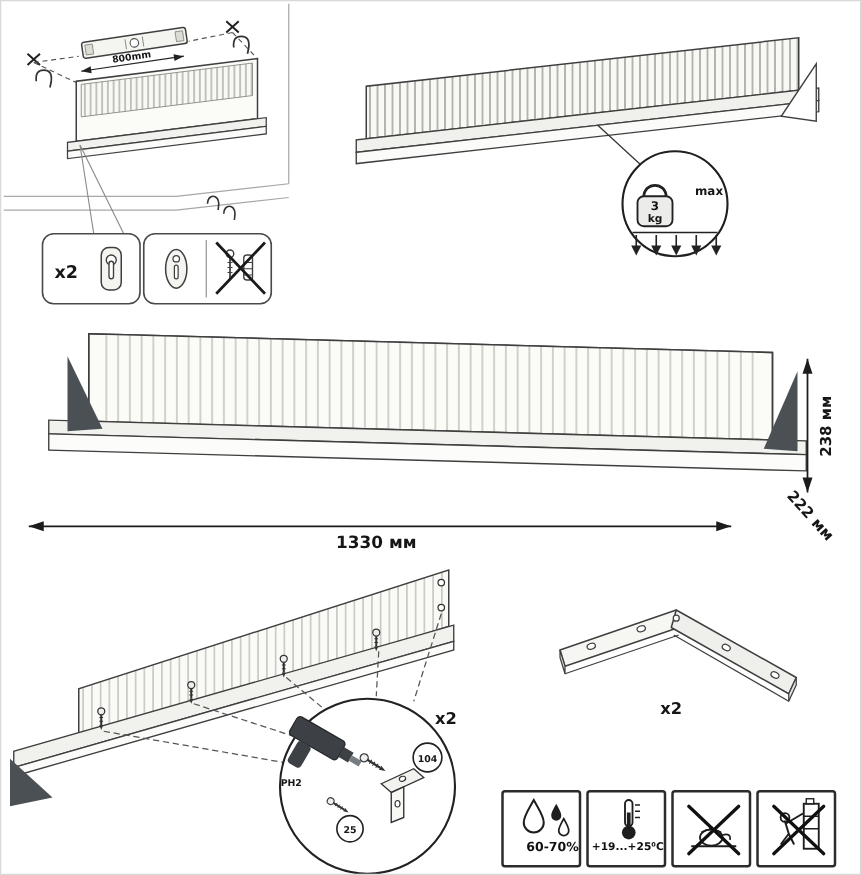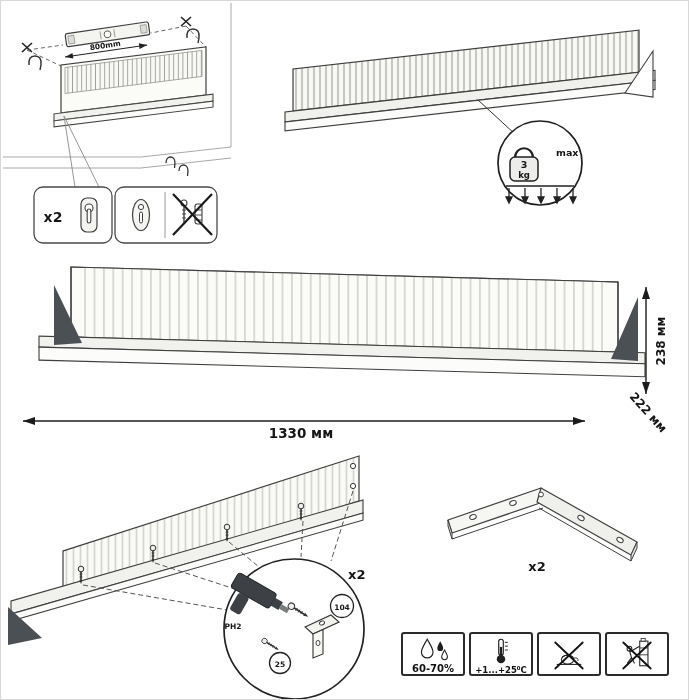--- a/index.html
+++ b/index.html
@@ -3,22 +3,22 @@
 <meta charset="utf-8">
 <style>
   html,body { margin:0; padding:0; background:#fff; }
   body { font-family:"DejaVu Sans","Liberation Sans",sans-serif; }
   .canvas { position:relative; width:689px; height:700px; background:#ffffff;
             border:1px solid #d8d8d8; box-sizing:border-box; overflow:hidden; }
   .abs { position:absolute; }
   svg { font-family:"DejaVu Sans","Liberation Sans",sans-serif; }
   svg text { fill:#161616; }
   .care-row { position:absolute; left:400px; top:631px; display:flex; gap:4px; }
-  .care-box { width:64px; height:44px; border:2px solid #2b2b2b; border-radius:3px;
-              background:#fff; display:flex; flex-direction:column; align-items:center;
+  .care-box { width:64px; height:62px; border:2px solid #2b2b2b; border-radius:3px;
+              background:#fff; display:flex; flex-direction:column; align-items:flex-end;
               justify-content:flex-start; padding-top:3px; box-sizing:border-box; }
   .care-label { font-size:10px; font-weight:700; color:#111; line-height:1; margin-top:1px;
                 white-space:nowrap; }
   .care-label.small { font-size:8.5px; }
 </style>
 </head>
 <body>
 
 <div class="canvas">
 
@@ -295,21 +295,21 @@
       <div class="care-label">60-70%</div>
     </div>
 
     <div class="care-box">
       <svg width="56" height="36" viewBox="0 0 56 36">
         <rect x="25" y="3" width="6" height="21" rx="3" fill="#fff" stroke="#1e1e1e" stroke-width="1.5"></rect>
         <circle cx="28" cy="29" r="5.5" fill="#1e1e1e"></circle>
         <rect x="26.5" y="13" width="3" height="13" fill="#1e1e1e"></rect>
         <path d="M33 7 h4 M33 12 h4 M33 17 h4" stroke="#1e1e1e" stroke-width="1.2"></path>
       </svg>
-      <div class="care-label small">+1...+25⁰C</div>
+      <div class="care-label small">+19...+25⁰C</div>
     </div>
 
     <div class="care-box">
       <svg width="56" height="54" viewBox="0 0 56 54">
         <line x1="10" y1="40" x2="46" y2="40" stroke="#1e1e1e" stroke-width="1.5"></line>
         <ellipse cx="26" cy="33" rx="9" ry="6.5" fill="#fff" stroke="#1e1e1e" stroke-width="1.5"></ellipse>
         <path d="M18 29 Q 26 24 34 29" fill="none" stroke="#1e1e1e" stroke-width="1.3"></path>
         <circle cx="26" cy="25.5" r="1.6" fill="#1e1e1e"></circle>
         <path d="M35 31 q 7 -2 6 4" fill="none" stroke="#1e1e1e" stroke-width="1.3"></path>
         <path d="M8 8 L48 46 M48 8 L8 46" stroke="#111" stroke-width="2.6" stroke-linecap="round"></path>

